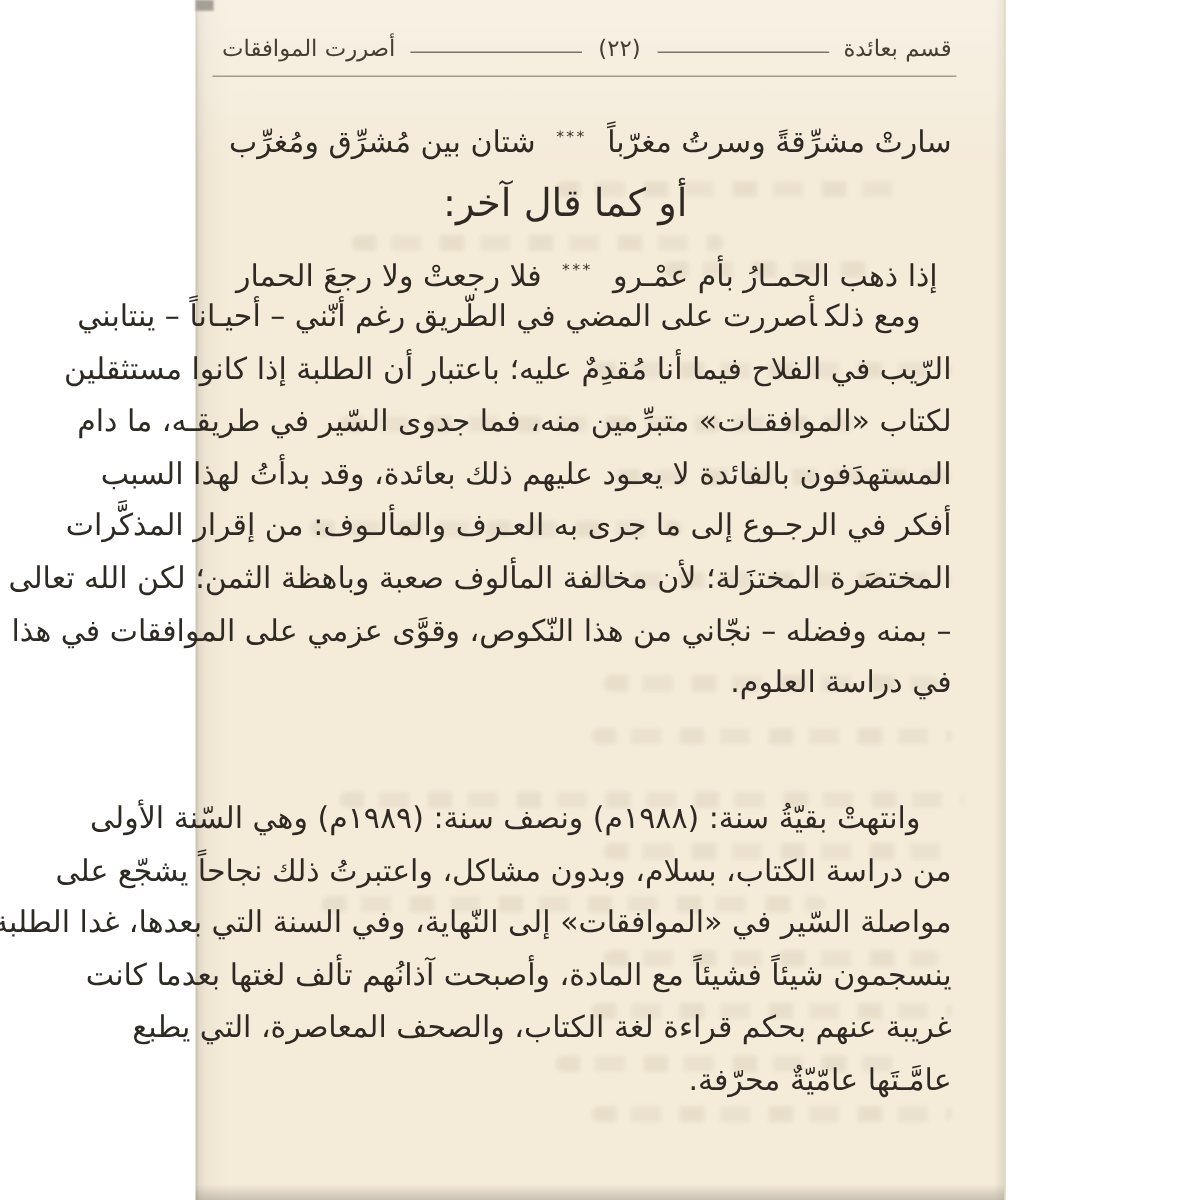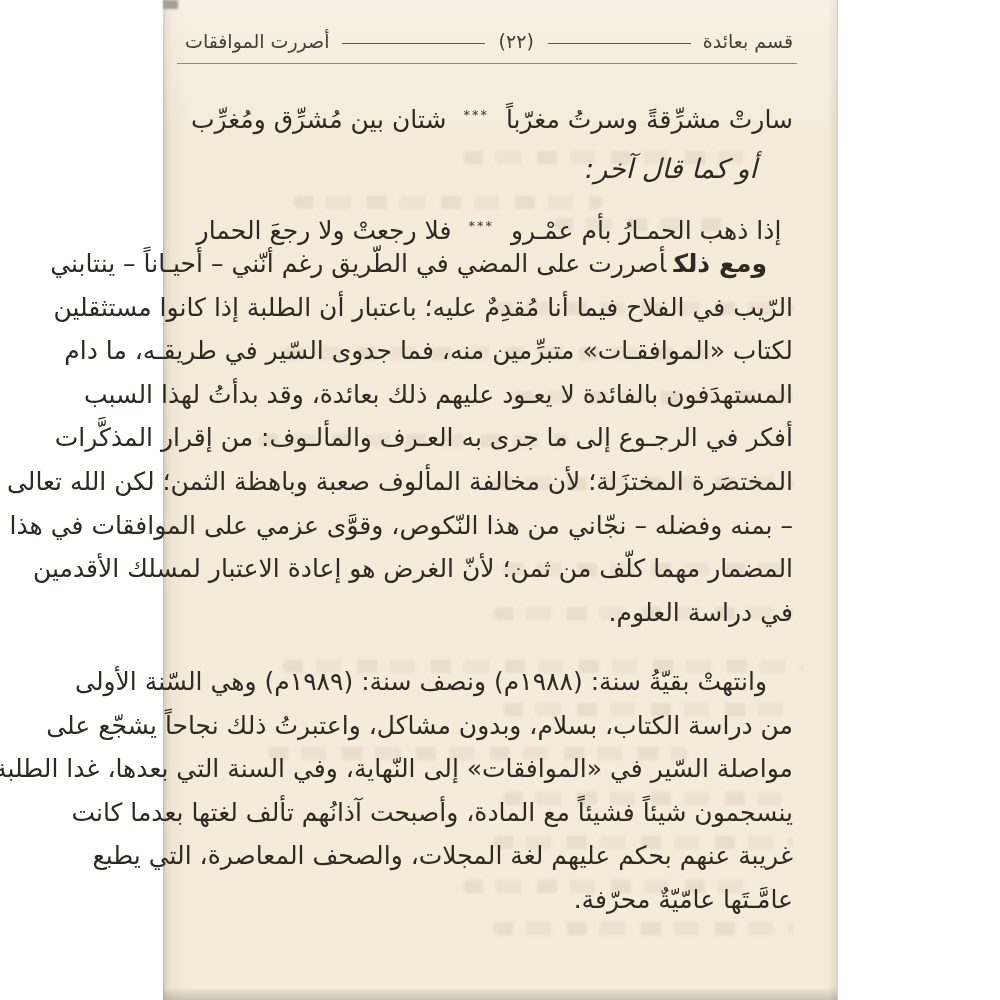--- a/index.html
+++ b/index.html
@@ -43,35 +43,34 @@
     font-size:25px;line-height:44px;white-space:nowrap;
   }
   .verse1{top:93px;text-align:right;}
   .verse2{top:204px;}
   .sep{
     display:inline-block;font-size:13px;color:#3a352c;
     padding:0 17px;vertical-align:9px;letter-spacing:2px;
   }
   .intro{
     position:absolute;top:147px;right:0;left:0;
-    font-size:27px;line-height:44px;text-align:right;
+    font-size:32px;line-height:44px;text-align:center;
     padding-right:36px;
-    font-style:italic;
   }
   
   .para{position:absolute;right:0;left:0;font-size:25px;line-height:43.6px;}
   .p1{top:242px;}
   .p2{top:660px;}
   .jline{
     text-align:justify;text-align-last:justify;
     text-justify:inter-word;white-space:nowrap;overflow:visible;
   }
   .jline.lastline{text-align-last:right;}
   .jline.firstline{padding-right:26px;}
-  .p1 b{font-weight:bold;margin-left:7px;}
+  .p1 b{font-weight:normal;margin-left:7px;}
   
   .ghost{
     position:absolute;height:13px;border-radius:7px;
     background:repeating-linear-gradient(90deg,
       rgba(158,138,100,.13) 0 20px, rgba(158,138,100,0) 20px 33px,
       rgba(158,138,100,.09) 33px 58px, rgba(158,138,100,0) 58px 74px);
     filter:blur(1.6px);
   }
 </style>
 </head>
@@ -121,27 +120,26 @@
     </div>
 
     <div class="para p1">
       <div class="jline firstline"><b>ومع ذلك</b><span>أصررت على المضي في الطّريق رغم أنّني – أحيـاناً – ينتابني</span></div>
       <div class="jline">الرّيب في الفلاح فيما أنا مُقدِمٌ عليه؛ باعتبار أن الطلبة إذا كانوا مستثقلين</div>
       <div class="jline">لكتاب «الموافقـات» متبرِّمين منه، فما جدوى السّير في طريقـه، ما دام</div>
       <div class="jline">المستهدَفون بالفائدة لا يعـود عليهم ذلك بعائدة، وقد بدأتُ لهذا السبب</div>
       <div class="jline">أفكر في الرجـوع إلى ما جرى به العـرف والمألـوف: من إقرار المذكَّرات</div>
       <div class="jline">المختصَرة المختزَلة؛ لأن مخالفة المألوف صعبة وباهظة الثمن؛ لكن الله تعالى</div>
       <div class="jline">– بمنه وفضله – نجّاني من هذا النّكوص، وقوَّى عزمي على الموافقات في هذا</div>
-      <div class="jline">المضمار مهما كلّف من ثمن؛ لأنّ الغرض هو إعادة الاعتبار لمسلك الأقدمين</div>
       <div class="jline lastline">في دراسة العلوم.</div>
     </div>
 
     <div class="para p2">
       <div class="jline firstline">وانتهتْ بقيّةُ سنة: (١٩٨٨م) ونصف سنة: (١٩٨٩م) وهي السّنة الأولى</div>
       <div class="jline">من دراسة الكتاب، بسلام، وبدون مشاكل، واعتبرتُ ذلك نجاحاً يشجّع على</div>
       <div class="jline">مواصلة السّير في «الموافقات» إلى النّهاية، وفي السنة التي بعدها، غدا الطلبة</div>
       <div class="jline">ينسجمون شيئاً فشيئاً مع المادة، وأصبحت آذانُهم تألف لغتها بعدما كانت</div>
-      <div class="jline">غريبة عنهم بحكم عليهم لغة المجلات، والصحف المعاصرة، التي يطبع</div>
+      <div class="jline">غريبة عنهم بحكم قراءة لغة الكتاب، والصحف المعاصرة، التي يطبع</div>
       <div class="jline lastline">عامَّـتَها عامّيّةٌ محرّفة.</div>
     </div>
 
   </div>
 </div>
 
 </body></html>

